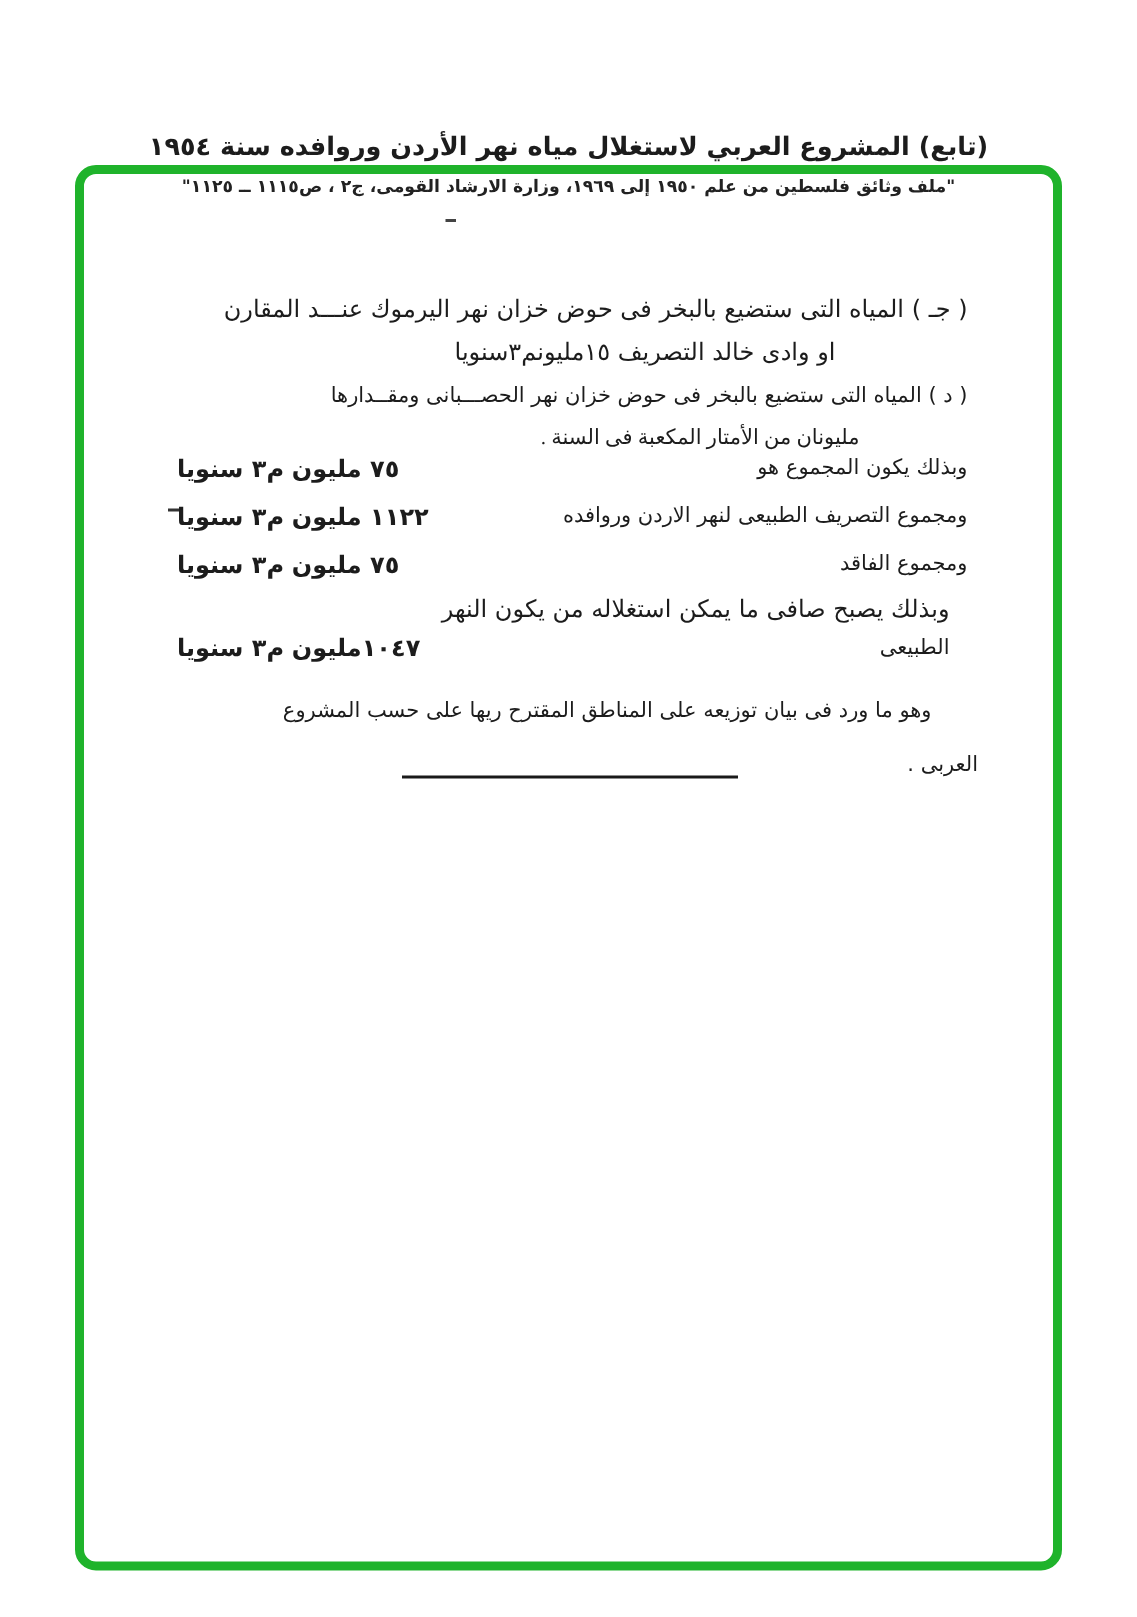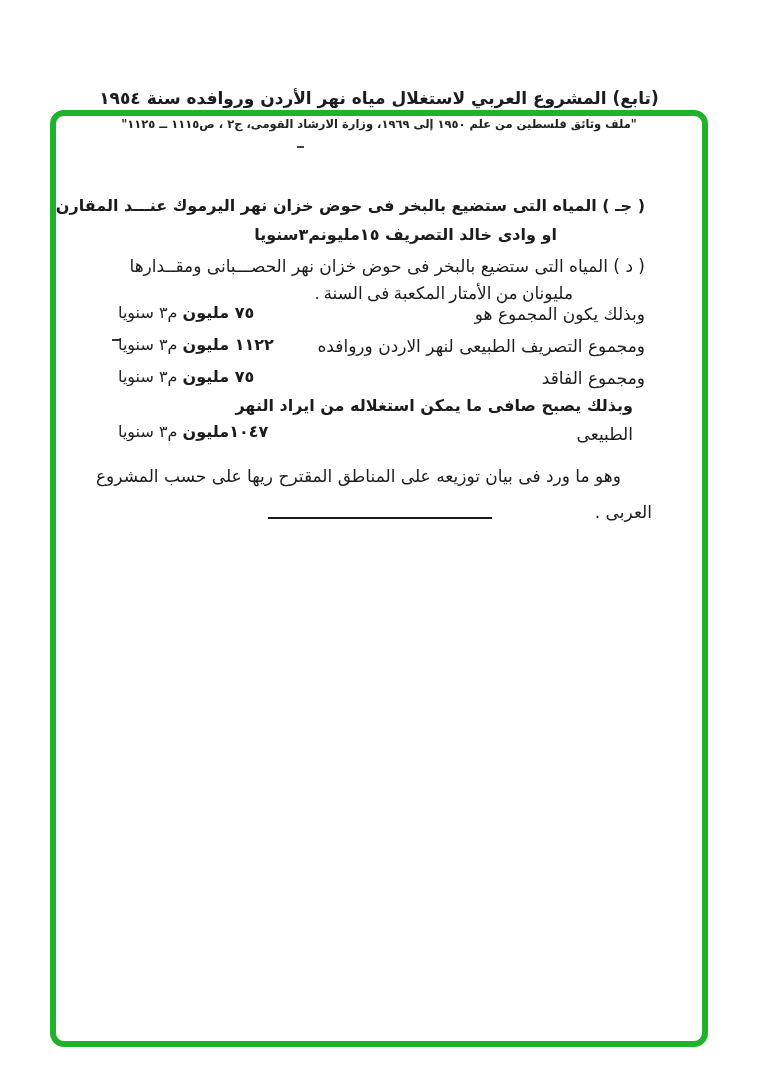--- a/index.html
+++ b/index.html
@@ -17,25 +17,25 @@
   }
   .doc-source{
     top:73px;left:0;right:0;text-align:center;
     font-size:11.5px;font-weight:700;color:#222;
   }
   .frame{
     position:absolute;left:50px;top:110px;width:658px;height:937px;
     box-sizing:border-box;border:6px solid #1fb32b;border-radius:14px;
     background:transparent;
   }
-  .b{font-weight:700;padding-left:16px;}
+  .b{font-weight:400;padding-left:16px;}
   .fs16{font-size:16px;}
-  .fs15{font-size:17px;}
+  .fs15{font-size:14px;}
   .value .num{font-weight:700;}
-  .value .unit{font-weight:400;}
+  .value .unit{font-weight:700;}
   .divider{
     position:absolute;left:268px;top:517px;width:224px;height:2px;
     background:#1a1a1a;
   }
   .speck{position:absolute;background:#444;}
   .speck-dash{left:297px;top:146px;width:7px;height:2px;}
   .stray-underscore{left:112px;top:339px;width:9px;height:2px;background:#333;}
 </style>
 </head>
 <body>
@@ -68,21 +68,21 @@
     <span class="num">١١٢٢ مليون</span>
     <span class="unit">م٣ سنويا</span>
   </div>
 
   <div class="line fs15" style="top:324px;right:113px;">ومجموع الفاقد</div>
   <div class="line fs16 value" style="top:323px;left:118px;">
     <span class="num">٧٥ مليون</span>
     <span class="unit">م٣ سنويا</span>
   </div>
 
-  <div class="line b fs16" style="top:352px;right:125px;">وبذلك يصبح صافى ما يمكن استغلاله من ايراد النهر</div>
+  <div class="line b fs16" style="top:352px;right:125px;">وبذلك يصبح صافى ما يمكن استغلاله من يكون النهر</div>
   <div class="line fs15" style="top:380px;right:125px;">الطبيعى</div>
   <div class="line fs16 value" style="top:378px;left:118px;">
     <span class="num">١٠٤٧مليون</span>
     <span class="unit">م٣ سنويا</span>
   </div>
 
   <div class="line fs15" style="top:422px;right:137px;">وهو ما ورد فى بيان توزيعه على المناطق المقترح ريها على حسب المشروع</div>
   <div class="line fs15" style="top:458px;right:106px;">العربى .</div>
 
   <div class="divider"></div>

